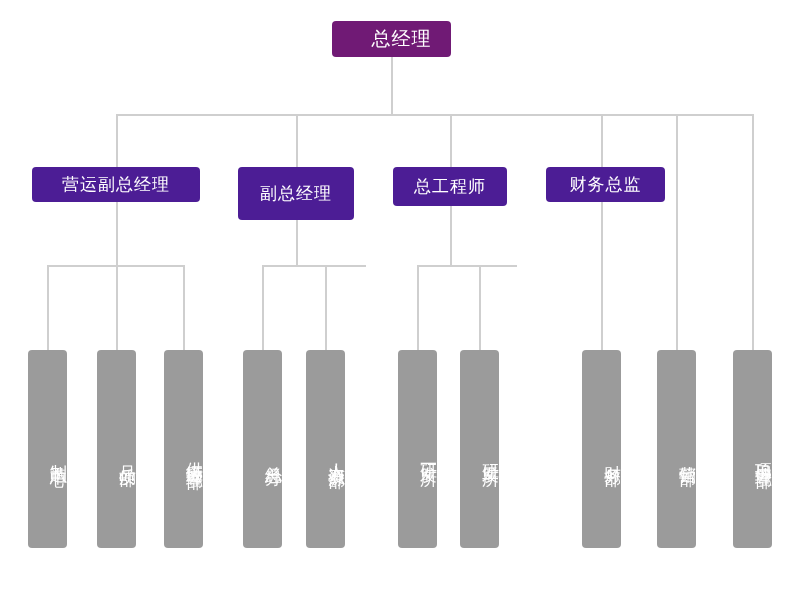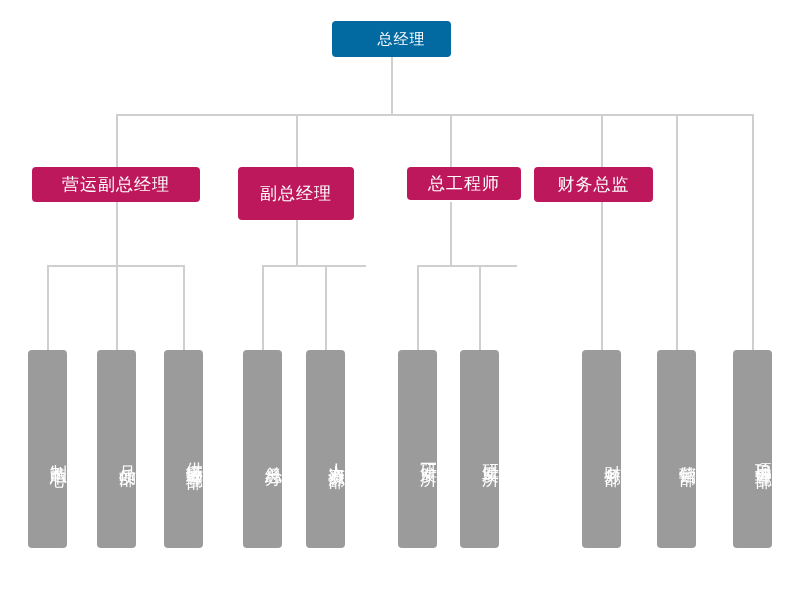--- a/index.html
+++ b/index.html
@@ -32,27 +32,27 @@
     box-sizing: border-box;
     color: #ffffff;
     display: flex;
     align-items: center;
     justify-content: center;
     text-align: center;
     border-radius: 4px;
     z-index: 5;
   }
   .node.root {
-    background: #0369a1;
-    font-size: 15px;
+    background: #701a75;
+    font-size: 19px;
     letter-spacing: 1px;
     padding-left: 20px;
   }
   .node.level2 {
-    background: #be185d;
+    background: #4c1d95;
     font-size: 17px;
     letter-spacing: 1px;
     text-align: center;
   }
   .node.level3 {
     background: #9b9b9b;
     font-size: 17px;
     writing-mode: vertical-rl;
     text-orientation: upright;
     align-items: flex-start;
@@ -103,24 +103,24 @@
   <div class="node root" style="left:332px; top:21px; width:119px; height:36px;">
     <span class="lbl">总经理</span>
   </div>
 
   <div class="node level2" style="left:32px; top:167px; width:168px; height:35px;">
     <span class="lbl">营运副总经理</span>
   </div>
   <div class="node level2" style="left:238px; top:167px; width:116px; height:53px;">
     <span class="lbl">副总经理</span>
   </div>
-  <div class="node level2" style="left:393px; top:167px; width:114px; height:33px;margin-left:14px;">
+  <div class="node level2" style="left:393px; top:167px; width:114px; height:39px;">
     <span class="lbl">总工程师</span>
   </div>
-  <div class="node level2" style="left:534px; top:167px; width:119px; height:35px;">
+  <div class="node level2" style="left:546px; top:167px; width:119px; height:35px;">
     <span class="lbl">财务总监</span>
   </div>
 
   <div class="node level3" style="left:28px; top:350px; width:39px; height:198px;">
     <span class="lbl">制造中心</span>
   </div>
   <div class="node level3" style="left:97px; top:350px; width:39px; height:198px;">
     <span class="lbl">品质部</span>
   </div>
   <div class="node level3" style="left:164px; top:350px; width:39px; height:198px;">

